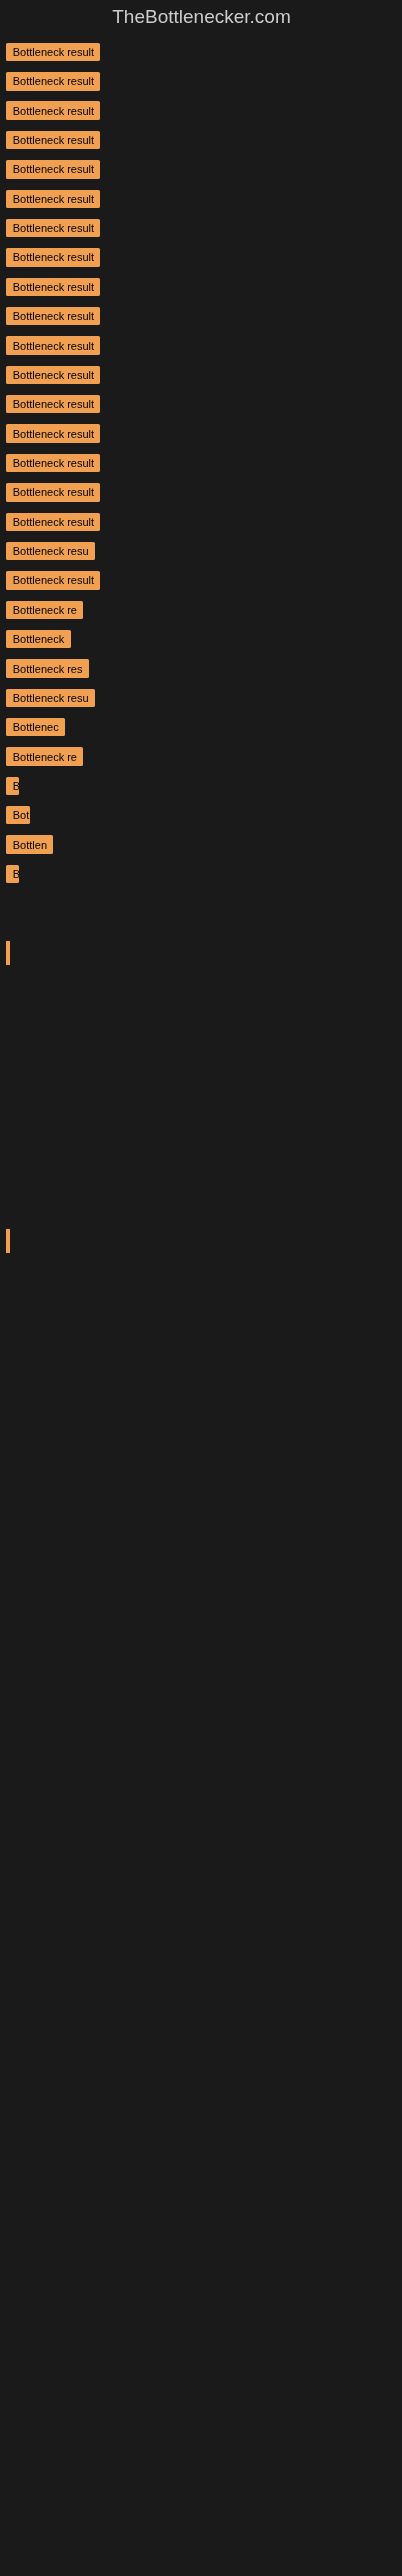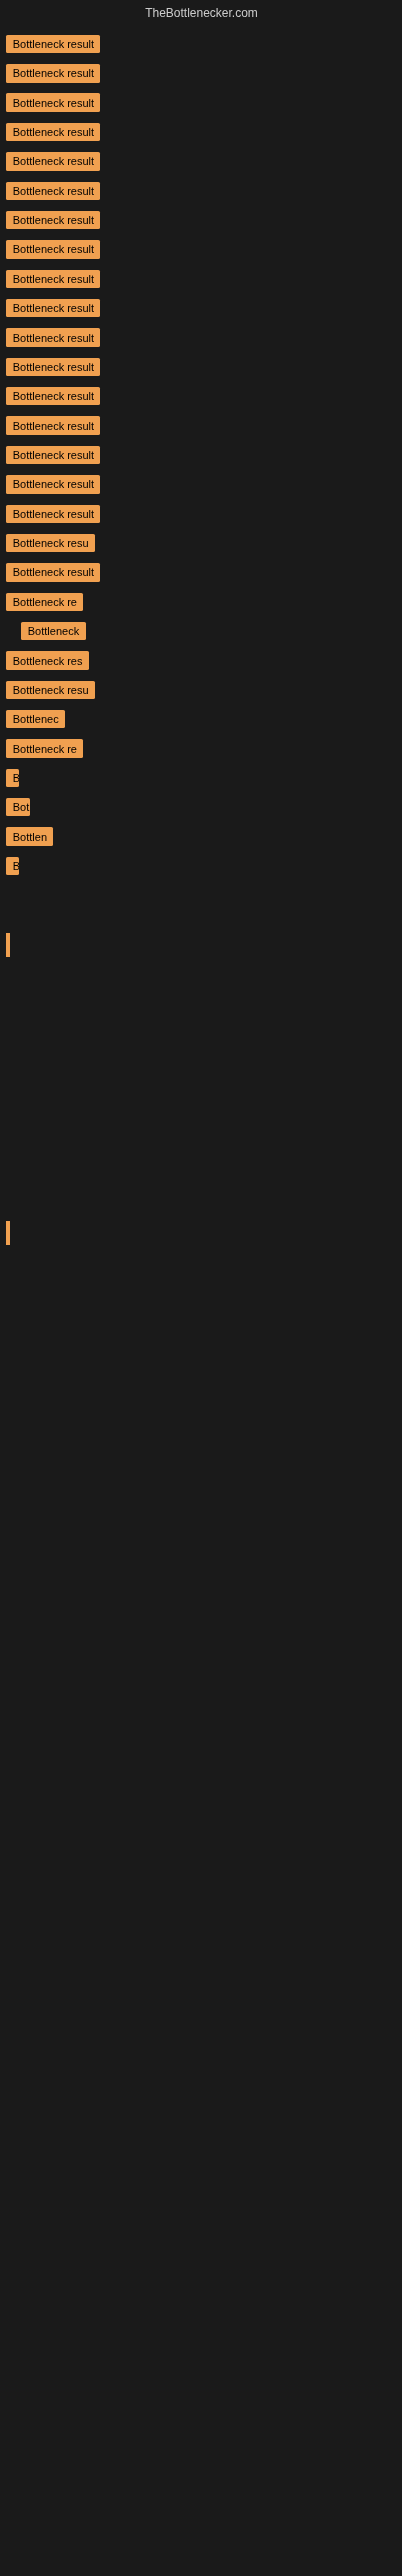--- a/index.html
+++ b/index.html
@@ -10,21 +10,21 @@
     body {
       width: 403px;
       min-height: 2576px;
       background-color: #1a1a1a;
       font-family: Arial, sans-serif;
       position: relative;
     }
     .site-title {
       text-align: center;
       color: #cccccc;
-      font-size: 12px;
+      font-size: 19px;
       padding: 6.4px 0;
       background-color: #1a1a1a;
     }
     .bottleneck-item {
       margin: 0 0 4.8px 0;
       padding: 1.6px 3.2px;
     }
     .bottleneck-label {
       display: inline-block;
       background-color: #f0a050;
@@ -58,21 +58,21 @@
     <div class="bottleneck-item"><span class="bottleneck-label" style="max-width: 119px;">Bottleneck result</span></div>
     <div class="bottleneck-item"><span class="bottleneck-label" style="max-width: 119px;">Bottleneck result</span></div>
     <div class="bottleneck-item"><span class="bottleneck-label" style="max-width: 113px;">Bottleneck result</span></div>
     <div class="bottleneck-item"><span class="bottleneck-label" style="max-width: 113px;">Bottleneck result</span></div>
     <div class="bottleneck-item"><span class="bottleneck-label" style="max-width: 113px;">Bottleneck result</span></div>
     <div class="bottleneck-item"><span class="bottleneck-label" style="max-width: 113px;">Bottleneck result</span></div>
     <div class="bottleneck-item"><span class="bottleneck-label" style="max-width: 113px;">Bottleneck result</span></div>
     <div class="bottleneck-item"><span class="bottleneck-label" style="max-width: 95px;">Bottleneck resu</span></div>
     <div class="bottleneck-item"><span class="bottleneck-label" style="max-width: 95px;">Bottleneck result</span></div>
     <div class="bottleneck-item"><span class="bottleneck-label" style="max-width: 85px;">Bottleneck re</span></div>
-    <div class="bottleneck-item"><span class="bottleneck-label" style="max-width: 68px; margin-left: 15px;">Bottleneck</span></div>
+    <div class="bottleneck-item"><span class="bottleneck-label" style="max-width: 68px;">Bottleneck</span></div>
     <div class="bottleneck-item"><span class="bottleneck-label" style="max-width: 87px;">Bottleneck res</span></div>
     <div class="bottleneck-item"><span class="bottleneck-label" style="max-width: 93px;">Bottleneck resu</span></div>
     <div class="bottleneck-item"><span class="bottleneck-label" style="max-width: 63px;">Bottlenec</span></div>
     <div class="bottleneck-item"><span class="bottleneck-label" style="max-width: 85px;">Bottleneck re</span></div>
     <div class="bottleneck-item"><span class="bottleneck-label" style="max-width: 11.3px;">B</span></div>
     <div class="bottleneck-item"><span class="bottleneck-label" style="max-width: 24px;">Bot</span></div>
     <div class="bottleneck-item"><span class="bottleneck-label" style="max-width: 48px; text-align: center;">Bottlen</span></div>
     <div class="bottleneck-item"><span class="bottleneck-label" style="max-width: 11.3px;">B</span></div>
     <div style="height: 48px;"></div>
     <div style="height: 48px;">

